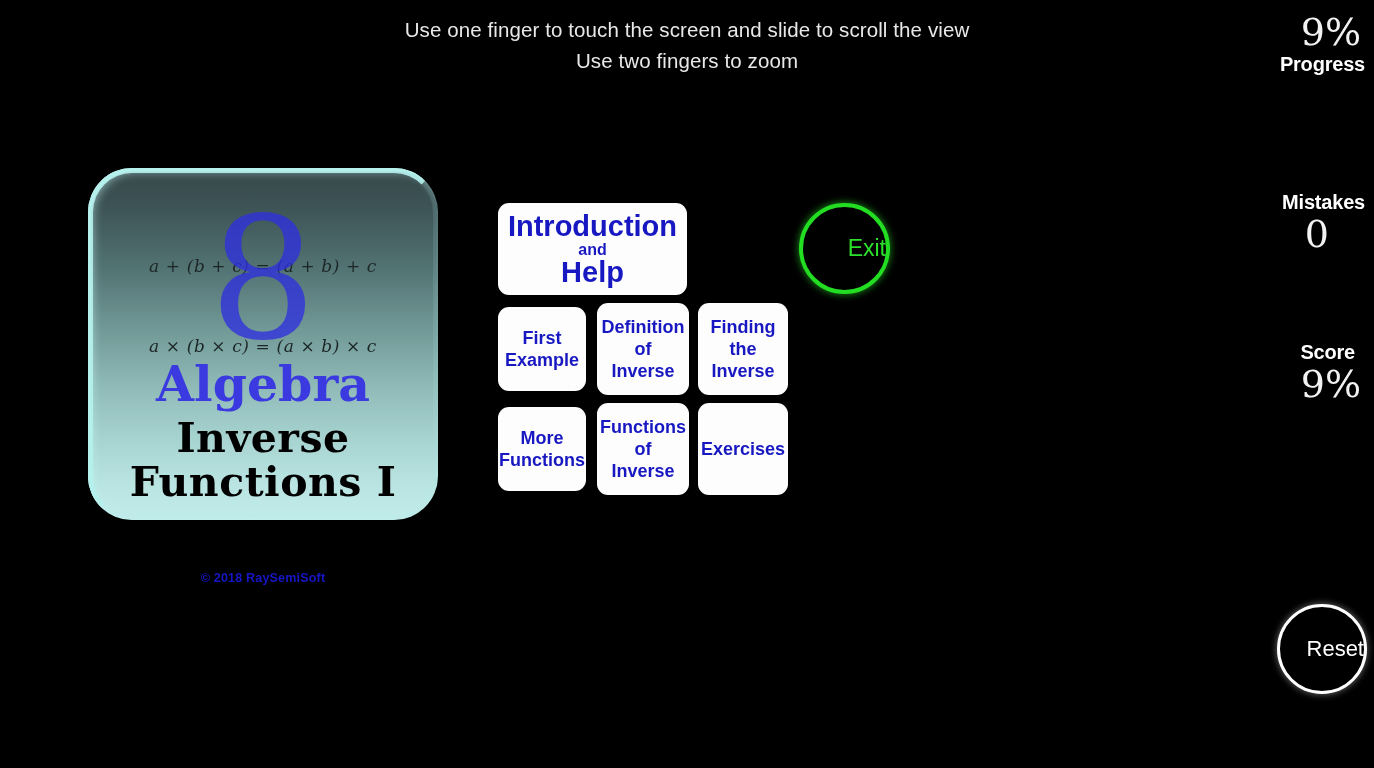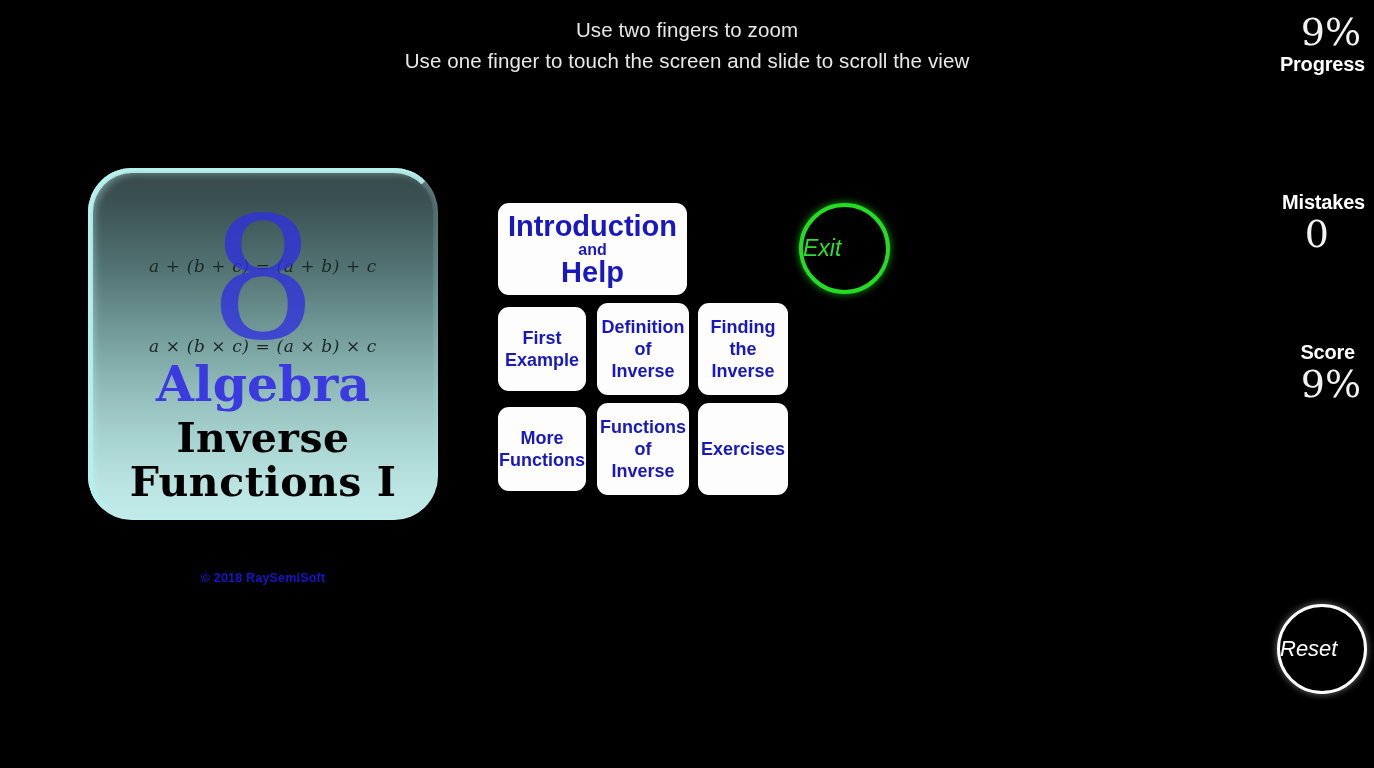--- a/index.html
+++ b/index.html
@@ -192,25 +192,24 @@
   #btn-more      { left: 498px; top: 407px; width: 88px;  height: 84px; }
   #btn-existence { left: 597px; top: 403px; width: 92px;  height: 92px; }
   #btn-exercises { left: 698px; top: 403px; width: 90px;  height: 92px; }
 
   
   .round-btn {
     position: absolute;
     border-radius: 50%;
     display: flex;
     align-items: center;
-    justify-content: flex-start;
+    justify-content: flex-end;
     background: #000000;
     cursor: pointer;
     box-sizing: border-box;
-    font-style: italic;
   }
   #btn-exit {
     left: 799px;
     top: 203px;
     width: 91px;
     height: 91px;
     border: 4px solid #22dd22;
     color: #2ae02a;
     font-size: 23px;
     box-shadow: 0 0 7px 1px rgba(40,220,40,0.55);
@@ -223,22 +222,22 @@
     border: 3px solid #ffffff;
     color: #ffffff;
     font-size: 22px;
     box-shadow: 0 0 6px 1px rgba(255,255,255,0.35);
   }
 </style>
 </head>
 <body>
 
 <div id="instructions">
+  <div class="line">Use one finger to touch the screen and slide to scroll the view</div>
   <div class="line">Use two fingers to zoom</div>
-  <div class="line">Use one finger to touch the screen and slide to scroll the view</div>
 </div>
 
 <div class="stat" id="stat-progress">
   <div class="value">9%</div>
   <div class="label">Progress</div>
 </div>
 
 <div class="stat" id="stat-mistakes">
   <div class="label">Mistakes</div>
   <div class="value">0</div>

